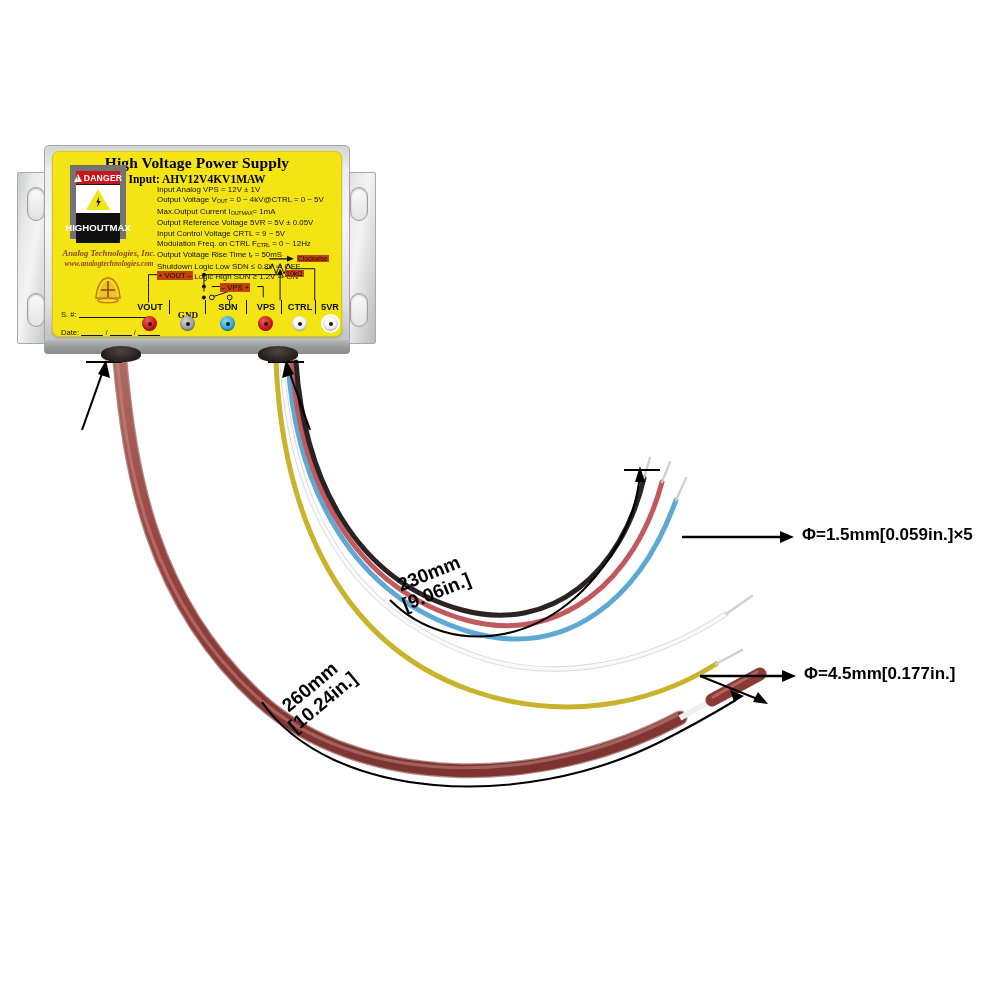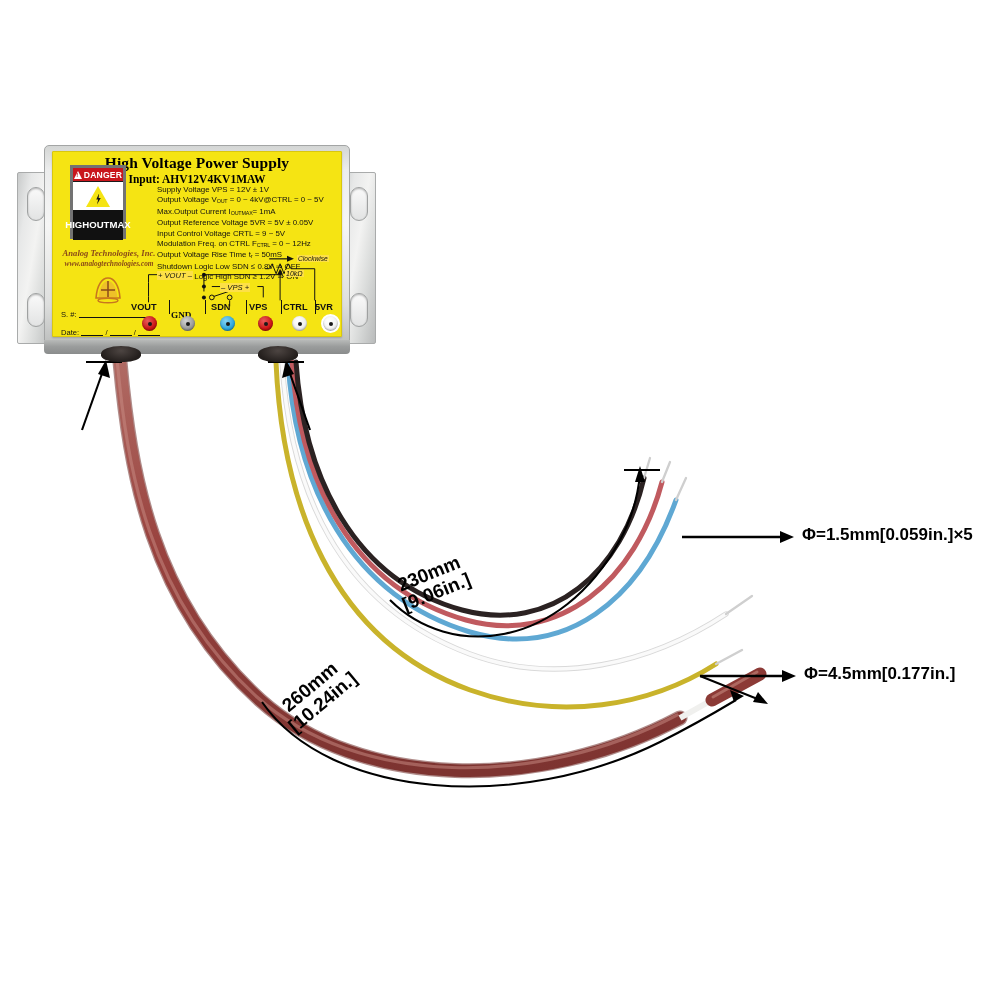--- a/index.html
+++ b/index.html
@@ -33,21 +33,21 @@
   }
   .bottom-edge {
     position: absolute;
     background: linear-gradient(180deg,#b8bab9 0%,#9b9d9d 45%,#8a8c8c 100%);
     border-radius: 0 0 4px 4px;
   }
   .label {
     position: absolute;
     background: #f5e413;
     border: 1px solid #d9c70e;
-    border-radius: 1px;
+    border-radius: 7px;
     box-shadow: 0 1px 2px rgba(0,0,0,.18);
     overflow: hidden;
   }
 
   .lbl-title {
     text-align: center;
     font-family: "Liberation Serif", serif;
     font-weight: 700;
     font-size: 15.5px;
     color: #000;
@@ -75,21 +75,21 @@
     white-space: nowrap;
   }
   .spec-line sub { font-size: 5.4px; vertical-align: -1px; letter-spacing:-.2px; }
 
   
   .danger {
     position: absolute;
     left: 17px; top: 13px;
     width: 56px; height: 74px;
     background: #fff;
-    border: 3px solid #737373;
+    border: 6px solid #737373;
   }
   .danger-head {
     height: 14px; background: #c9161c;
     display: flex; align-items: center; justify-content: center; gap: 2px;
     border-bottom: 1px solid #1a1a1a;
   }
   .danger-head .tri {
     width: 0; height: 0;
     border-left: 4.5px solid transparent;
     border-right: 4.5px solid transparent;
@@ -156,36 +156,36 @@
   .field {
     position:absolute; font-family:"Liberation Sans", sans-serif;
     font-size:7.6px; color:#111; white-space:nowrap;
   }
   .uline { display:inline-block; border-bottom:1px solid #111; height:8px; vertical-align:-1px; }
 
   
   .sch { position:absolute; left:0; top:0; width:100%; height:100%; pointer-events:none; }
   .term-name {
     position:absolute; font-family:"Liberation Sans", sans-serif;
-    font-size:9.2px; font-weight:700; color:#111; 
+    font-size:9.2px; font-weight:700; color:#111; text-align:center;
     white-space:nowrap;
   }
   .pad {
     position:absolute; border-radius:50%;
     box-shadow: inset 0 -1px 2px rgba(0,0,0,.35);
   }
   .pad .hole {
     position:absolute; left:50%; top:50%;
     transform:translate(-50%,-50%);
     width:4px;height:4px;border-radius:50%;
     background:#1a1a1a;
   }
   .net-lbl {
     position:absolute; font-family:"Liberation Sans", sans-serif;
-    font-size:7.6px; color:#111; white-space:nowrap; background:#fde047; padding:0 1px;font-style:italic;
+    font-size:7.6px; color:#111; white-space:nowrap; background:#c2410c; padding:0 1px;
   }
 
   
   .dim {
     position:absolute;
     font-family:"Liberation Sans", sans-serif;
     font-weight:700; color:#000;
     white-space:nowrap; line-height:1.03;
     text-align:center;
   }
@@ -288,21 +288,21 @@
           <div class="bolt"></div>
         </div>
       </div>
       <div class="danger-foot">
         <span>HIGH</span>
         <span>OUTMAX</span>
       </div>
     </div>
 
     <div class="specs">
-      <div class="spec-line">Supply Voltage VPS = 12V ± 1V</div>
+      <div class="spec-line">Input Analog VPS = 12V ± 1V</div>
       <div class="spec-line">Output Voltage V<sub>OUT</sub> = 0 ~ 4kV@CTRL = 0 ~ 5V</div>
       <div class="spec-line">Max.Output Current I<sub>OUTMAX</sub>= 1mA</div>
       <div class="spec-line">Output Reference Voltage 5VR = 5V ± 0.05V</div>
       <div class="spec-line">Input Control Voltage CRTL = 9 ~ 5V</div>
       <div class="spec-line">Modulation Freq. on CTRL F<sub>CTRL</sub> = 0 ~ 12Hz</div>
       <div class="spec-line">Output Voltage Rise Time t<sub>r</sub> = 50mS</div>
       <div class="spec-line">Shutdown Logic Low SDN ≤ 0.8V ⇒ OFF</div>
       <div class="spec-line">Shutdown Logic High SDN ≥ 1.2V ⇒ ON</div>
     </div>
 

